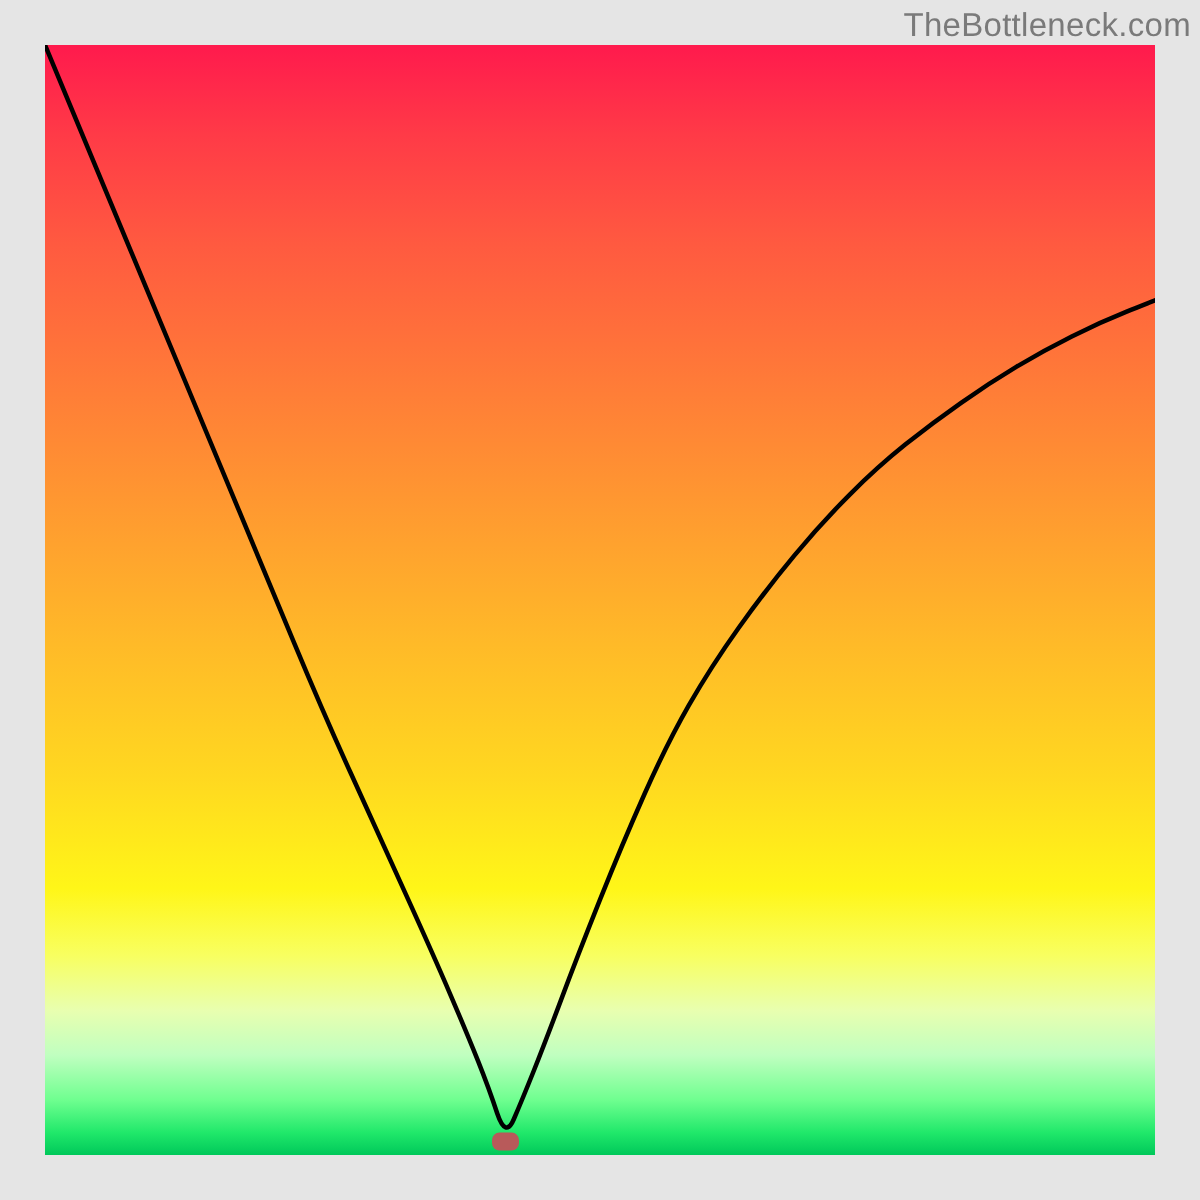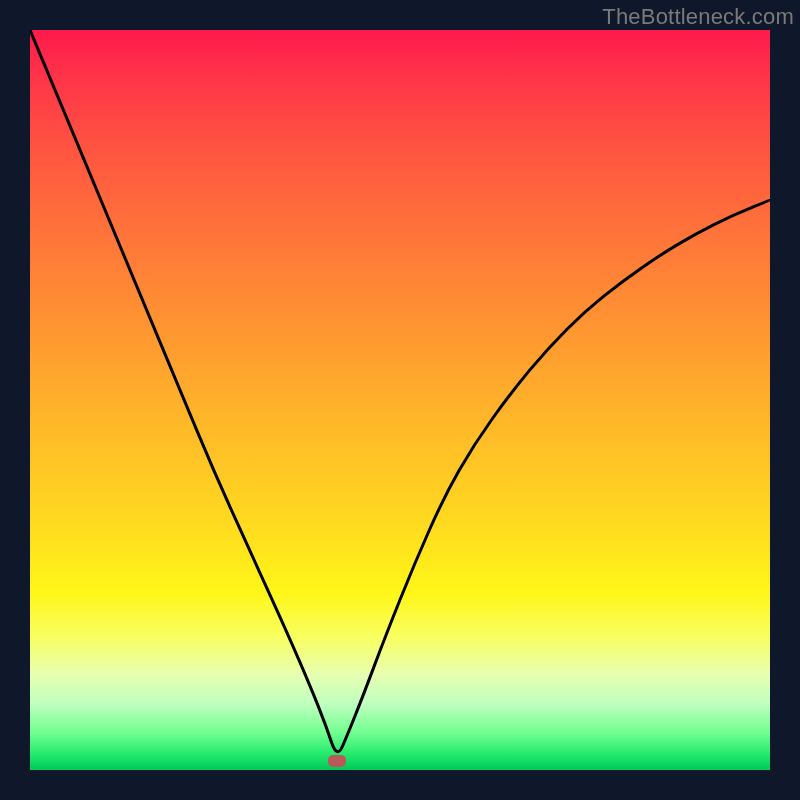--- a/index.html
+++ b/index.html
@@ -10,21 +10,21 @@
     background: #000;
     overflow: hidden;
     font-family: Arial, Helvetica, sans-serif;
   }
   .frame {
     position: absolute;
     top: 0;
     left: 0;
     width: 800px;
     height: 800px;
-    background: #0f172a;
+    background: #e5e5e5;
   }
   .plot-area {
     position: absolute;
     top: 30px;
     left: 30px;
     width: 740px;
     height: 740px;
     
     background: linear-gradient(
       to bottom,

